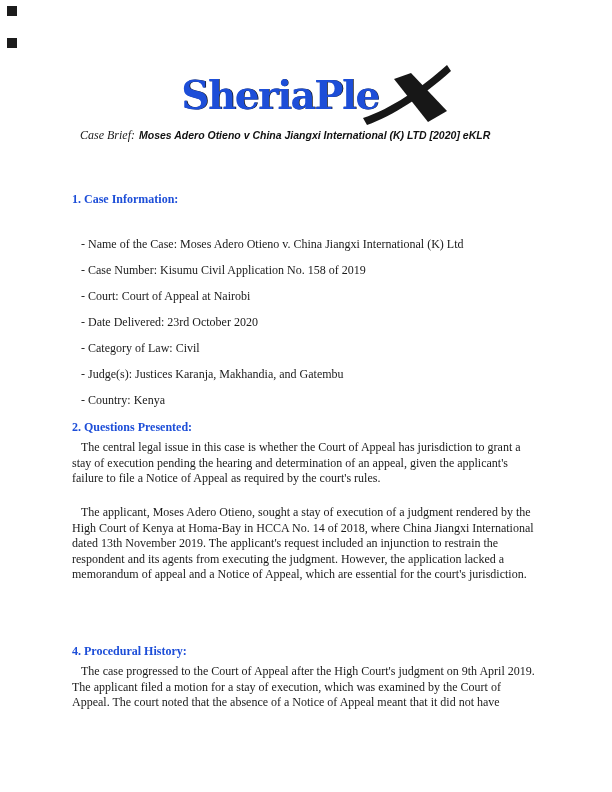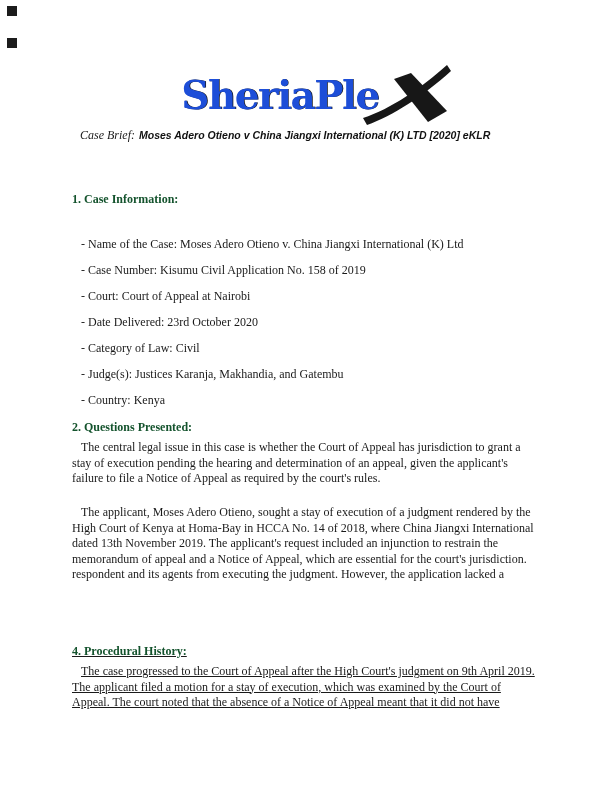--- a/index.html
+++ b/index.html
@@ -45,27 +45,27 @@
     font-style: italic;
   }
   .cb-label { font-family: "Liberation Serif", serif; font-size: 12px; color: #1a1a1a; }
   .cb-title { font-family: "Liberation Sans", sans-serif; font-size: 10.5px; font-weight: 600; color: #111; }
 
   .section { position: absolute; left: 72px; width: 475px; }
   .sec-heading {
     margin: 0;
     font-size: 12px; font-weight: bold;
     line-height: 15px;
-    color: #14532d;
+    color: #1d4ed8;
     white-space: nowrap;
   }
   .sec-1 { top: 192px; }
   .sec-2 { top: 420px; }
   .sec-3 { top: 500px; }
-  .sec-4 { top: 644px; text-decoration: underline; }
+  .sec-4 { top: 644px; }
 
   .info-list { margin-top: 24px; padding-left: 9px; }
   .info-item { line-height: 26px; font-size: 12px; white-space: nowrap; }
 
   .para { margin-top: 5px; }
   .para-line { font-size: 12px; line-height: 15.6px; white-space: nowrap; }
   .para-line.indent { padding-left: 9px; }
 </style>
 </head>
 <body>
@@ -110,22 +110,22 @@
       <div class="para-line">stay of execution pending the hearing and determination of an appeal, given the applicant's</div>
       <div class="para-line">failure to file a Notice of Appeal as required by the court's rules.</div>
     </div>
   </section>
 
   <section class="section sec-3">
     <div class="para">
       <div class="para-line indent">The applicant, Moses Adero Otieno, sought a stay of execution of a judgment rendered by the</div>
       <div class="para-line">High Court of Kenya at Homa-Bay in HCCA No. 14 of 2018, where China Jiangxi International</div>
       <div class="para-line">dated 13th November 2019. The applicant's request included an injunction to restrain the</div>
+      <div class="para-line">respondent and its agents from executing the judgment. However, the application lacked a</div>
       <div class="para-line">memorandum of appeal and a Notice of Appeal, which are essential for the court's jurisdiction.</div>
-      <div class="para-line">respondent and its agents from executing the judgment. However, the application lacked a</div>
     </div>
   </section>
 
   <section class="section sec-4">
     <h2 class="sec-heading">4. Procedural History:</h2>
     <div class="para">
       <div class="para-line indent">The case progressed to the Court of Appeal after the High Court's judgment on 9th April 2019.</div>
       <div class="para-line">The applicant filed a motion for a stay of execution, which was examined by the Court of</div>
       <div class="para-line">Appeal. The court noted that the absence of a Notice of Appeal meant that it did not have</div>
     </div>

